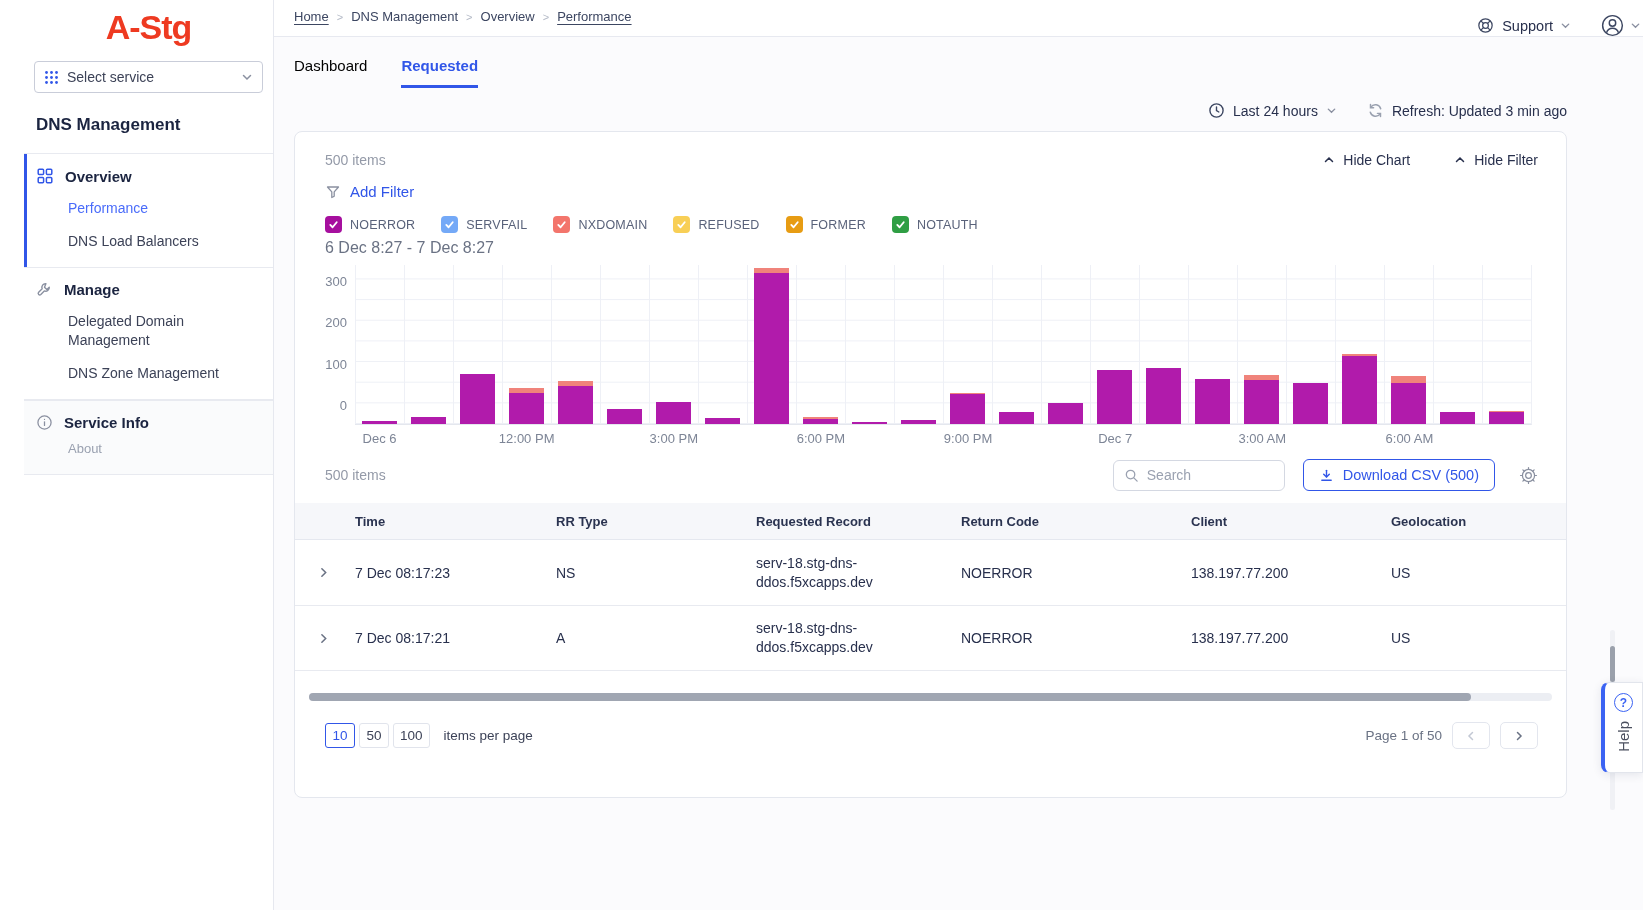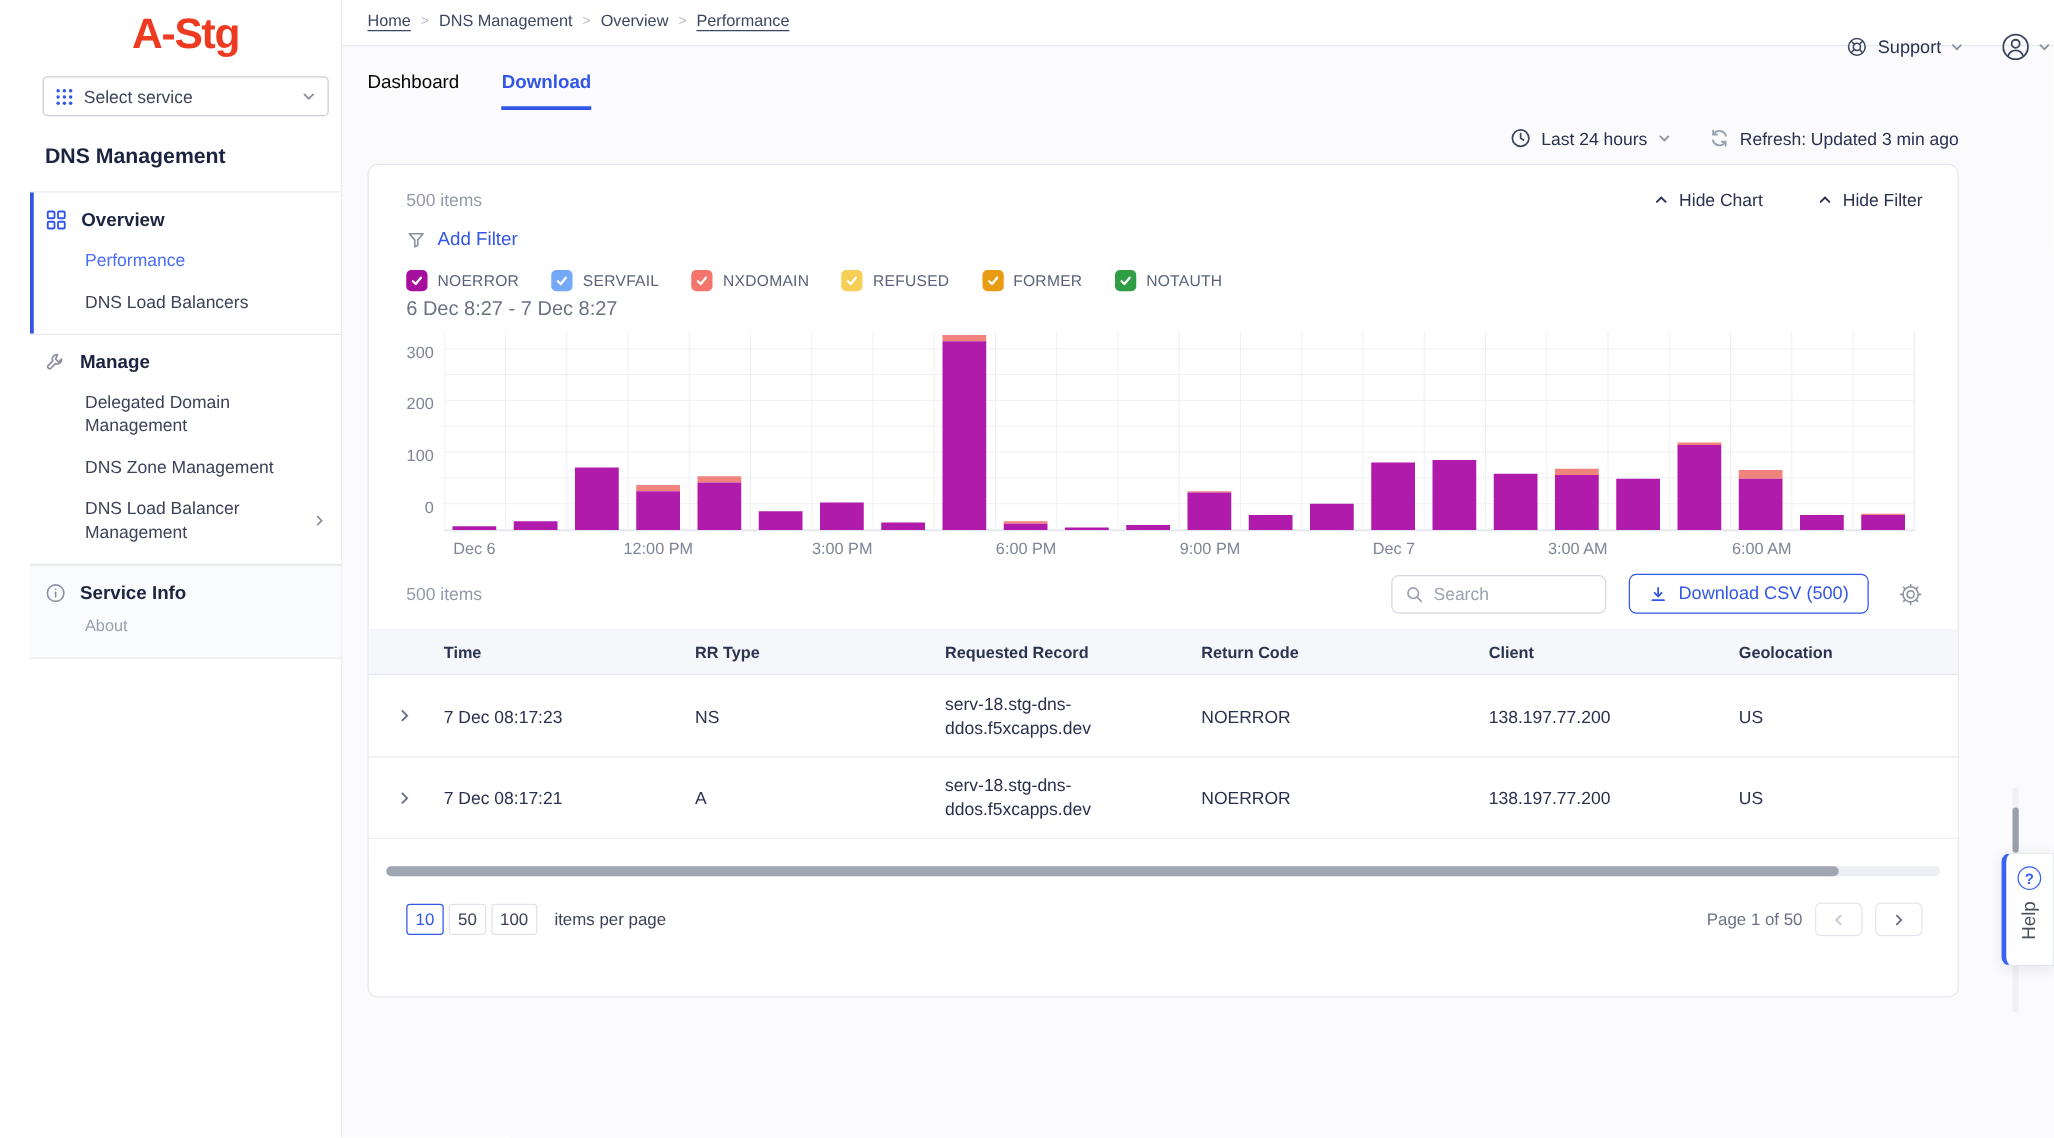--- a/index.html
+++ b/index.html
@@ -33,21 +33,21 @@
   
   .main { flex:1; display:flex; flex-direction:column; height:100%; background:#fbfbfd; }
   .topbar { background:#fff; border-bottom:1px solid #e7e9f0; padding:9px 24px 12px 20px;
     position:relative; }
   .breadcrumb { display:flex; align-items:center; gap:8px; font-size:13px; color:#3c4661; }
   .breadcrumb .crumb { cursor:pointer; }
   .breadcrumb .crumb.underlined { text-decoration:underline; text-underline-offset:3px; }
   .breadcrumb .sep { color:#b3b9c6; font-size:11px; }
   .page-title { display:flex; align-items:center; gap:8px; margin-top:6px;
     font-size:20px; font-weight:500; color:#1b2440; }
-  .topbar-right { position:absolute; right:26px; top:24px; display:flex; align-items:center; gap:28px; }
+  .topbar-right { position:absolute; right:26px; top:12px; display:flex; align-items:center; gap:28px; }
   .support { display:flex; align-items:center; gap:7px; font-size:14.5px; color:#28304d; cursor:pointer; }
   .account { display:flex; align-items:center; gap:4px; cursor:pointer; }
 
   .content { flex:1; position:relative; }
   .tabs { display:flex; gap:34px; padding:20px 0 0 20px; }
   .tab { font-size:15px; color:#000000; padding-bottom:11px; cursor:pointer; }
   .tab.active { color:#3156e8; font-weight:700; border-bottom:3px solid #3156e8; }
 
   .toolbar { display:flex; justify-content:flex-end; align-items:center; gap:30px;
     margin:14px 100px 0 0; font-size:14px; color:#28304d; }
@@ -207,28 +207,20 @@
           </svg>
         </span>
         <span class="glabel">Manage</span>
       </div>
       <div class="nav-sub">
         <span class="sub-text">Delegated Domain Management</span>
       </div>
       <div class="nav-sub">
         <span class="sub-text">DNS Zone Management</span>
       </div>
-      <div class="nav-sub">
-        <span class="sub-text">DNS Load Balancer Management</span>
-        <span class="icon" style="color:#8a90a0">
-          <svg width="11" height="11" viewBox="0 0 12 12" fill="none" stroke="currentColor" stroke-width="1.5" stroke-linecap="round">
-              <path d="M4.5 2.5L8 6l-3.5 3.5"></path>
-            </svg>
-        </span>
-      </div>
     </div>
     <div class="divider"></div>
 
     <div class="divider"></div>
 
     <div class="nav-group tinted">
       <div class="group-head">
         <span class="icon">
           <svg width="17" height="17" viewBox="0 0 16 16" fill="none" stroke="#8a90a0" stroke-width="1.2">
             <circle cx="8" cy="8" r="6.2"></circle>
@@ -285,21 +277,21 @@
                 <path d="M2.5 4.5L6 8l3.5-3.5"></path>
               </svg>
           </span>
         </div>
       </div>
     </header>
 
     <div class="content">
       <div class="tabs">
         <div class="tab">Dashboard</div>
-        <div class="tab active">Download</div>
+        <div class="tab active">Requested</div>
       </div>
 
       <div class="toolbar">
         <div class="tr-item">
           <span class="icon">
             <svg width="17" height="17" viewBox="0 0 16 16" fill="none" stroke="#3c4661" stroke-width="1.3" stroke-linecap="round">
                 <circle cx="8" cy="8" r="6.2"></circle>
                 <path d="M8 4.6V8l2.2 1.4"></path>
               </svg>
           </span>

